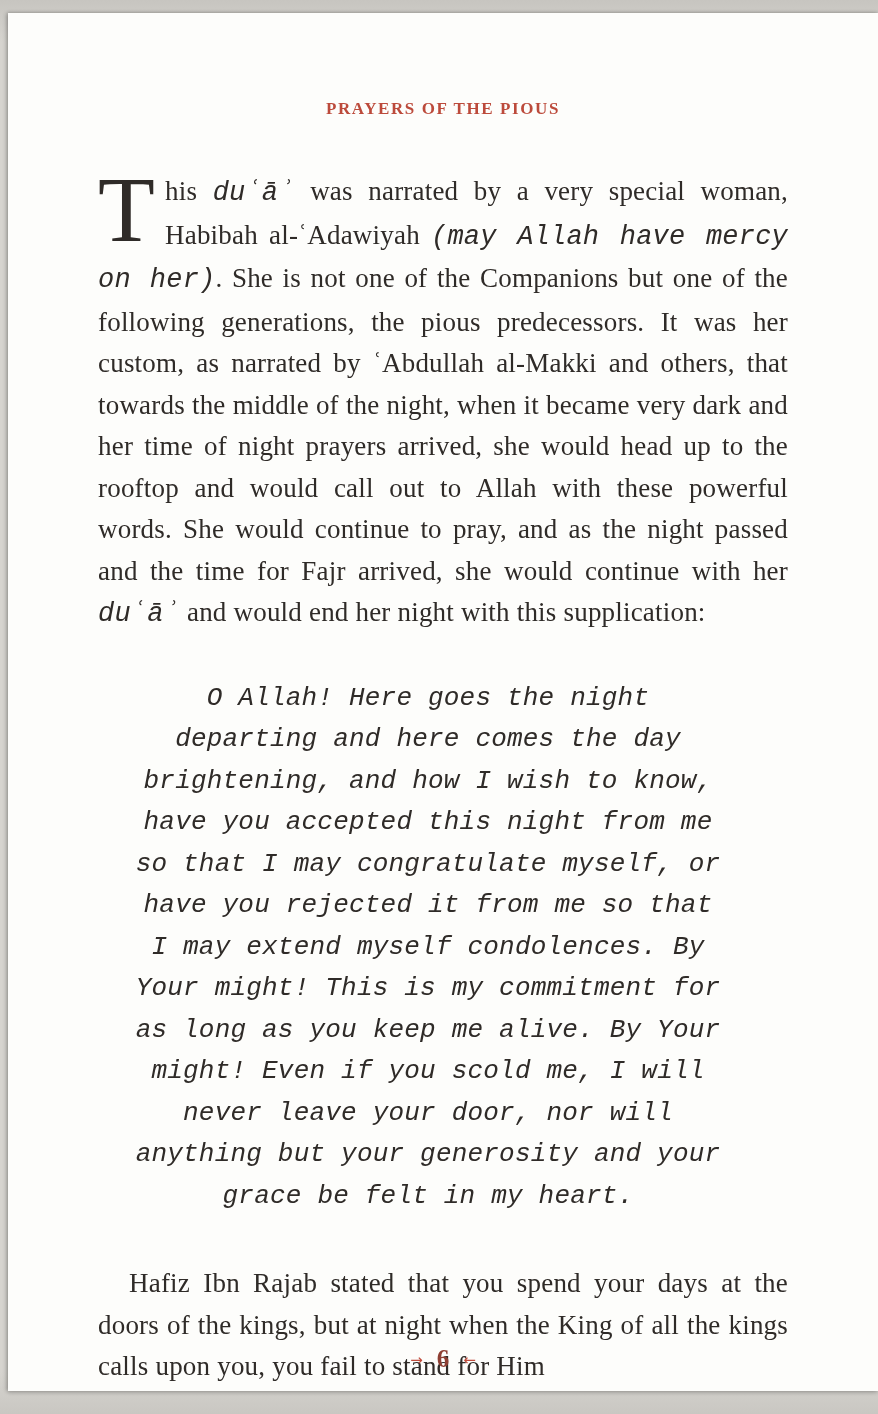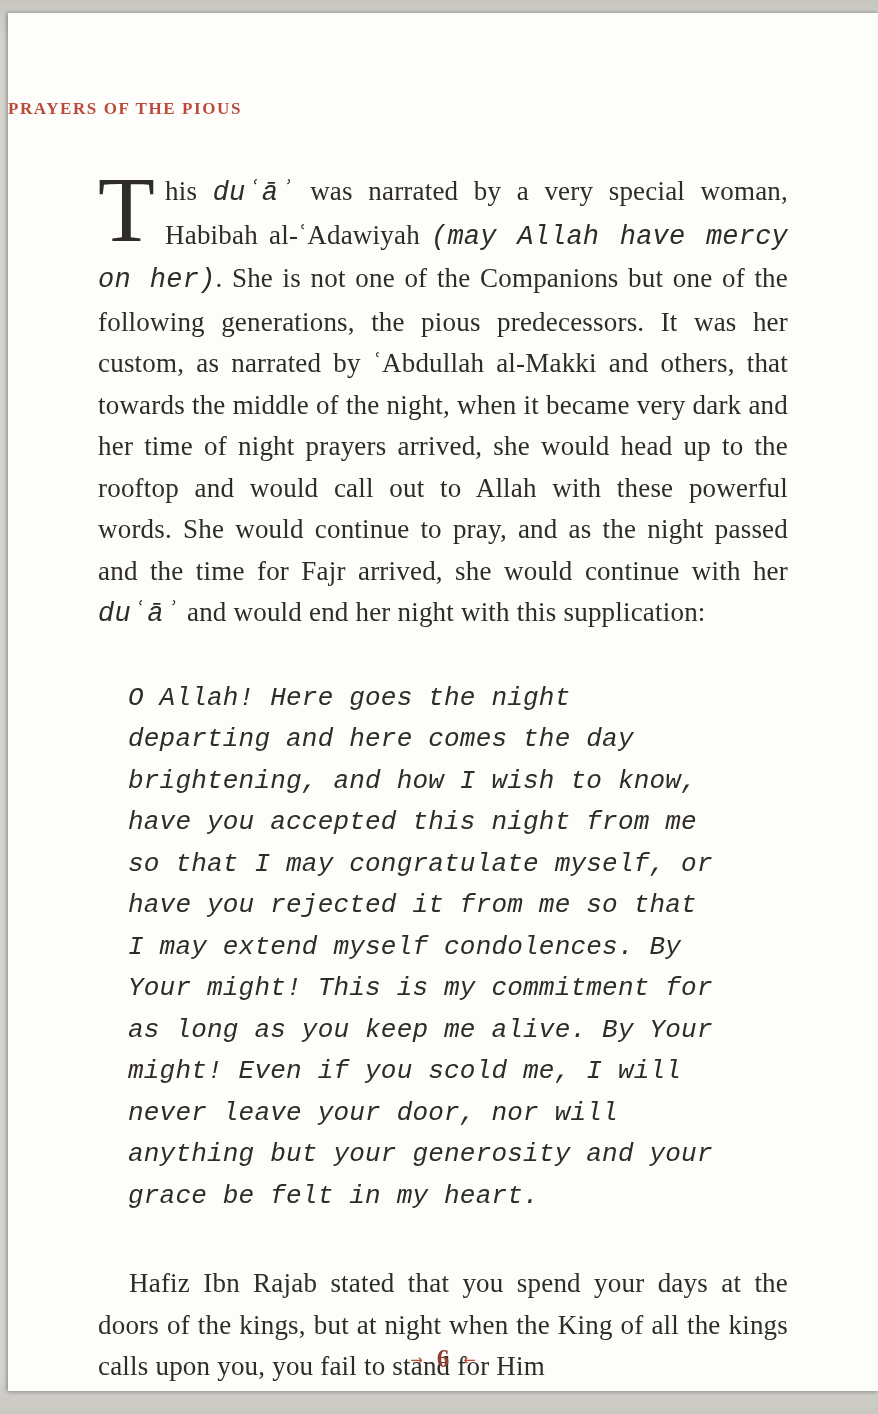--- a/index.html
+++ b/index.html
@@ -23,21 +23,21 @@
     position: absolute;
     left: 8px;
     top: 13px;
     right: 0;
     bottom: 23px;
     background: #fdfdfb;
     box-shadow: -2px 0 4px rgba(0,0,0,0.18), 0 -1px 3px rgba(0,0,0,0.12), 0 2px 4px rgba(0,0,0,0.15);
   }
   .running-header {
     margin-top: 86px;
-    text-align: left;
+    text-align: center;
     font-size: 17px;
     font-weight: bold;
     letter-spacing: 1.6px;
     color: #bc4a3b;
   }
   .content {
     width: 690px;
     margin: 52px auto 0 auto;
     color: #2f2b28;
   }
@@ -57,21 +57,21 @@
   }
   .body-par i, .quote {
     font-style: italic;
     font-family: Liberation Mono, monospace;
   }
   .quote {
     display: block;
     margin: 42px 60px 0 30px;
     font-size: 26px;
     line-height: 41.5px;
-    text-align: left;
+    text-align: center;
     letter-spacing: 0.2px;
   }
   .closing {
     margin-top: 46px;
     text-indent: 31px;
   }
   .footer {
     position: absolute;
     left: 0;
     right: 0;

